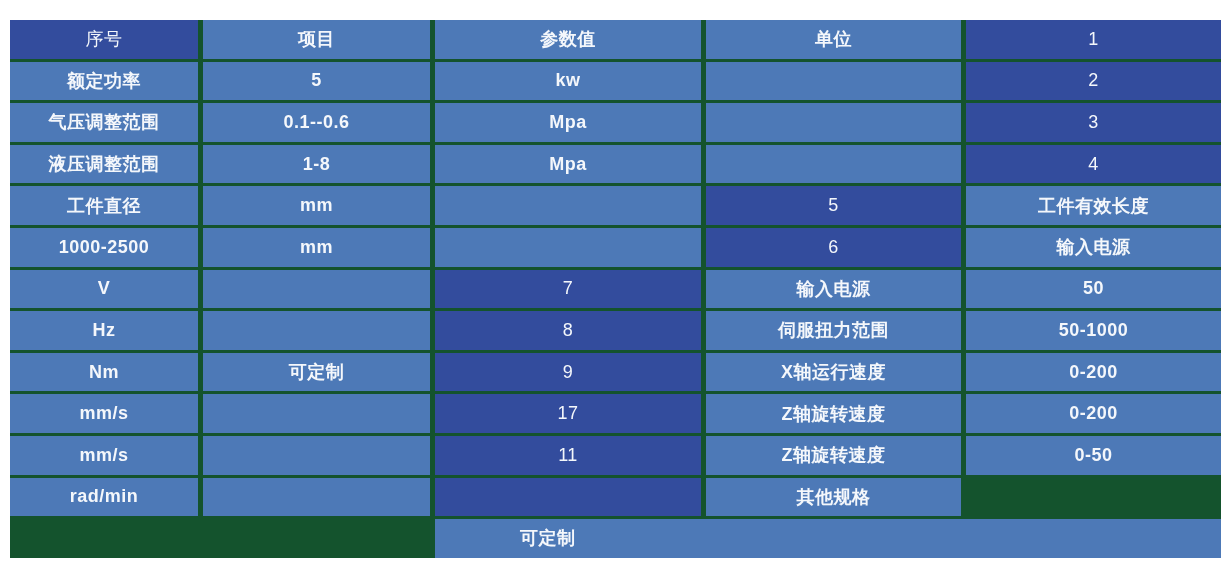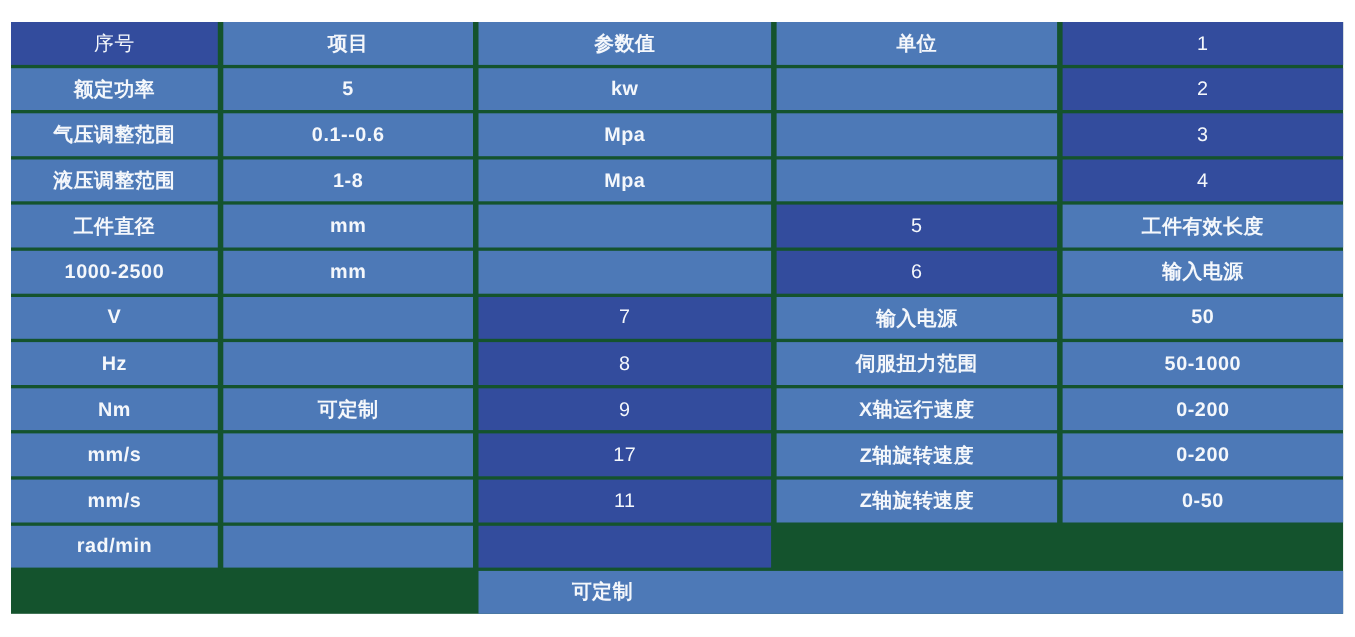--- a/index.html
+++ b/index.html
@@ -110,15 +110,16 @@
   <div class="cell light">mm/s</div>
   <div class="cell light"></div>
 
   <div class="cell dark">11</div>
   <div class="cell light">Z轴旋转速度</div>
   <div class="cell light">0-50</div>
   <div class="cell light">rad/min</div>
   <div class="cell light"></div>
 
   <div class="cell dark"></div>
+  <div class="cell light">其他规格</div>
   <div class="cell light merged">可定制</div>
 
 </div>
 
 </body></html>

